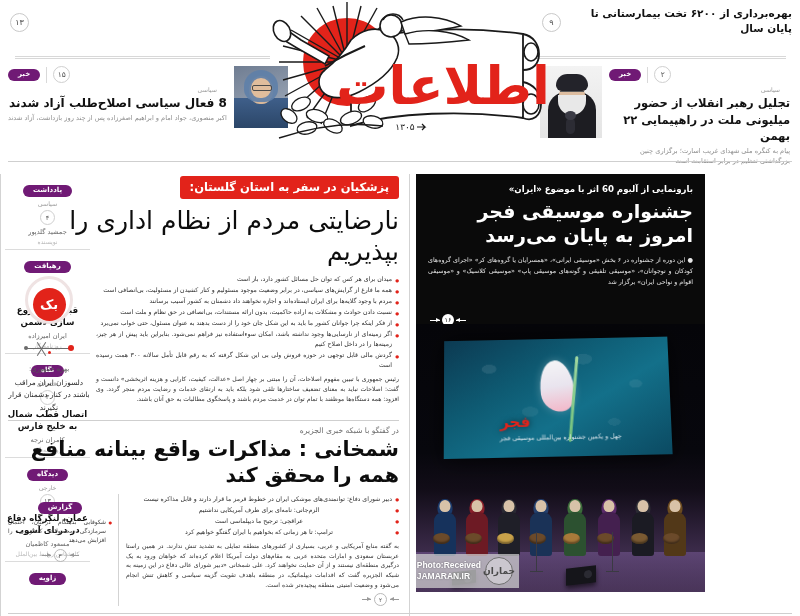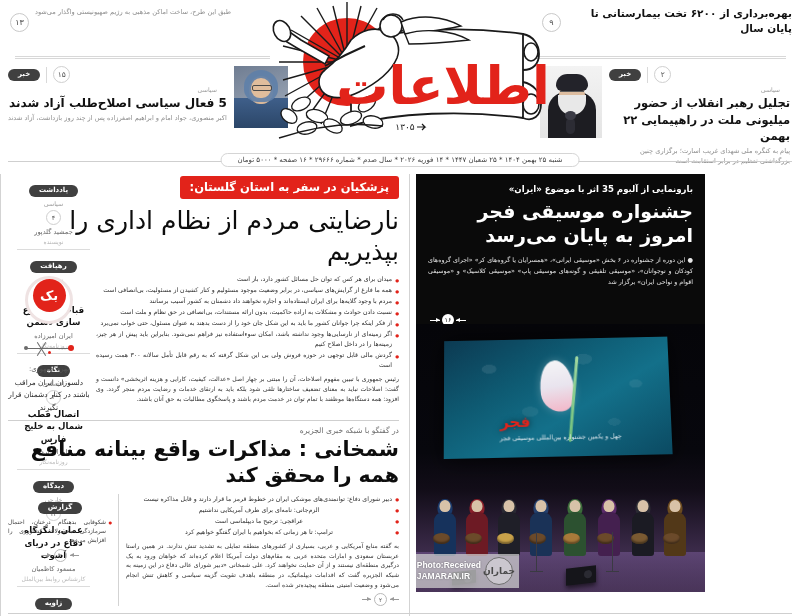--- a/index.html
+++ b/index.html
@@ -47,21 +47,21 @@
     position: absolute; background: #d8d8d8; height: 1px;
   }
   .teaser-divider.double::after {
     content: ""; position: absolute; left: 0; right: 0; top: 2px;
     height: 1px; background: #d8d8d8;
   }
 
   
   .badge {
     display: inline-block;
-    background: #404040; color: #fff;
+    background: #701a75; color: #fff;
     font-size: 7px; font-weight: bold;
     padding: 2px 10px 3px 10px;
     border-radius: 9px;
     line-height: 1;
   }
   .cat-label {
     font-size: 6.2px; color: #9a9a9a; margin-top: 3px; text-align: center;
   }
   .pagecircle {
     width: 15px; height: 15px; border-radius: 50%;
@@ -94,21 +94,21 @@
     position: absolute; top: 174px; left: 0; width: 800px; height: 442px;
   }
 
   
   .sidebar {
     position: absolute; top: 0; right: 706px; width: 94px; height: 442px;
     border-left: 1px solid #d3d3d3;
     box-sizing: border-box;
     padding: 0 4px;
   }
-  .side-item { text-align: center; padding: 3px 0 4px 0; margin-left: 12px; }
+  .side-item { text-align: center; padding: 3px 0 4px 0; }
   .side-item + .side-item { border-top: 1px solid #dcdcdc; }
   .side-pagecircle {
     width: 13px; height: 13px; border-radius: 50%;
     border: 1px solid #cfcfcf; color: #555;
     display: flex; align-items: center; justify-content: center;
     font-size: 6.5px; margin: 3px auto 3px auto;
   }
   .side-title {
     font-size: 8.6px; font-weight: bold; line-height: 1.45; color: #111;
     padding: 0 2px;
@@ -287,21 +287,21 @@
   }
   .para {
     font-size: 6.1px; color: #333; line-height: 1.62; text-align: justify;
     margin-top: 4px;
   }
   .side-rail { width: 82px; flex: none; text-align: center; }
   .seal {
     width: 42px; height: 42px; border-radius: 50%;
     border: 3px solid #efe3e3; background: #fff;
     margin: 2px auto 0 auto; position: relative;
-    display:flex; align-items:flex-start; justify-content:center;
+    display:flex; align-items:flex-end; justify-content:center;
   }
   .seal .inner {
     width: 33px; height: 33px; border-radius: 50%;
     background: #e2231a; color: #fff;
     display:flex; align-items:center; justify-content:center;
     font-size: 13px; font-weight: bold;
   }
   .quote-orn {
     margin: 16px auto 6px auto; width: 46px; height: 18px; position: relative;
   }
@@ -375,42 +375,41 @@
 </head>
 <body>
 
 <div class="page">
 
   <div class="topstrip">
 
     <div class="teaser" style="top:6px; right:540px; width:250px;">
       <div class="teaser-num">۱۳</div>
       <div class="teaser-body">
-        <div class="teaser-sub">طبق این طرح، ساخت اماکن مذهبی به رژیم صهیونیستی واگذار می‌شود</div>
       </div>
     </div>
     <div class="teaser-divider double" style="top:56px; right:530px; width:255px;"></div>
 
     <div class="teaser" style="top:6px; right:8px; width:250px;">
       <div class="teaser-num">۹</div>
       <div class="teaser-body">
         <div class="teaser-title">بهره‌برداری از ۶۲۰۰ تخت بیمارستانی تا پایان سال</div>
       </div>
     </div>
     <div class="teaser-divider double" style="top:56px; right:14px; width:258px;"></div>
 
     <div style="position:absolute; top:66px; right:548px; width:244px; display:flex; flex-direction:row-reverse; gap:7px;">
       <div style="flex:none; text-align:right;">
         <div style="display:flex; flex-direction:row-reverse; align-items:center; gap:6px; justify-content:flex-start;">
           <div class="badge">خبر</div>
           <div style="width:1px;height:16px;background:#d9d9d9;"></div>
           <div class="pagecircle">۱۵</div>
         </div>
         <div class="cat-label" style="text-align:right; padding-right:10px;">سیاسی</div>
-        <div class="teaser-title" style="font-size:12px; margin-top:2px;">5 فعال سیاسی اصلاح‌طلب آزاد شدند</div>
+        <div class="teaser-title" style="font-size:12px; margin-top:2px;">8 فعال سیاسی اصلاح‌طلب آزاد شدند</div>
         <div class="teaser-sub">اکبر منصوری، جواد امام و ابراهیم اصغرزاده پس از چند روز بازداشت، آزاد شدند</div>
       </div>
       <div style="width:54px;height:62px;flex:none;overflow:hidden;background:#8a96a8;position:relative;">
         <div style="position:absolute;inset:0;background:linear-gradient(160deg,#6f7d92,#aab4c2);"></div>
         <div style="position:absolute;bottom:0;left:0;right:0;height:30px;background:linear-gradient(180deg,#3f5f8a,#2b4668);"></div>
         <div style="position:absolute;top:10px;left:15px;width:24px;height:28px;border-radius:50% 50% 45% 45%;background:#d9b89a;"></div>
         <div style="position:absolute;top:4px;left:10px;width:34px;height:32px;border-radius:50% 50% 40% 40%;background:#5e7fa8;opacity:.9;"></div>
         <div style="position:absolute;top:12px;left:17px;width:20px;height:20px;border-radius:50% 50% 45% 45%;background:#e0bd9c;"></div>
         <div style="position:absolute;top:19px;left:18px;width:18px;height:4px;border:1px solid #4a4a4a;border-radius:2px;"></div>
       </div>
@@ -499,21 +498,20 @@
         <text x="188" y="104" font-family="'DejaVu Sans','Liberation Sans',sans-serif" font-size="52" font-weight="bold" fill="#e2231a" text-anchor="middle">اطلاعات</text>
 
         <text x="150" y="130" font-family="'DejaVu Sans','Liberation Sans',sans-serif" font-size="9" fill="#1a1a1a" text-anchor="middle">۱۳۰۵</text>
         <path d="M162 127 l8 0 l-3 -3 m3 3 l-3 3" fill="none" stroke="#1a1a1a" stroke-width="1.2"></path>
       </svg>
     </div>
   </div>
 
   <div class="dateline-wrap">
     <div class="dateline-rule"></div>
-    <div class="dateline">شنبه ۲۵ بهمن ۱۴۰۴ * ۲۵ شعبان ۱۴۴۷ * ۱۴ فوریه ۲۰۲۶ * سال صدم * شماره ۲۹۶۶۶ * ۱۶ صفحه * ۵۰۰۰ تومان</div>
   </div>
 
   <div class="main">
 
     <div class="sidebar">
 
       <div class="side-item">
         <div class="badge">یادداشت</div>
         <div class="cat-label">سیاسی</div>
         <div class="side-pagecircle">۴</div>
@@ -554,21 +552,21 @@
         
         
         
       </div>
     </div>
 
     <div class="centercol">
       <div class="photo-card">
 
         <div class="photo-head">
-          <div class="photo-kicker">بارونمایی از آلبوم 35 اثر با موضوع «ایران»</div>
+          <div class="photo-kicker">بارونمایی از آلبوم 60 اثر با موضوع «ایران»</div>
           <div class="photo-title">جشنواره موسیقی فجر امروز به پایان می‌رسد</div>
           <div class="photo-bullets">● این دوره از جشنواره در ۶ بخش «موسیقی ایرانی»، «همسرایان یا گروه‌های کر» «اجرای گروه‌های کودکان و نوجوانان»، «موسیقی تلفیقی و گونه‌های موسیقی پاپ» «موسیقی کلاسیک» و «موسیقی اقوام و نواحی ایران» برگزار شد</div>
         </div>
 
         <div class="photo-pagemark">
           <div class="arrowline"></div>
           <div class="circ">۱۶</div>
           <div class="arrowline" style="transform:scaleX(-1);"></div>
         </div>
 

